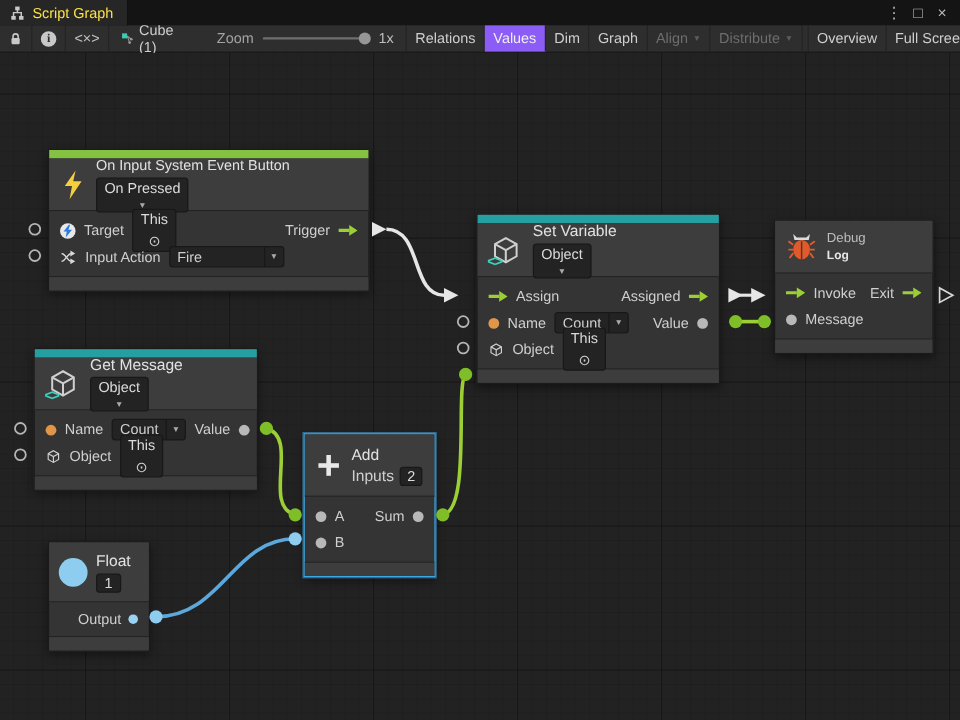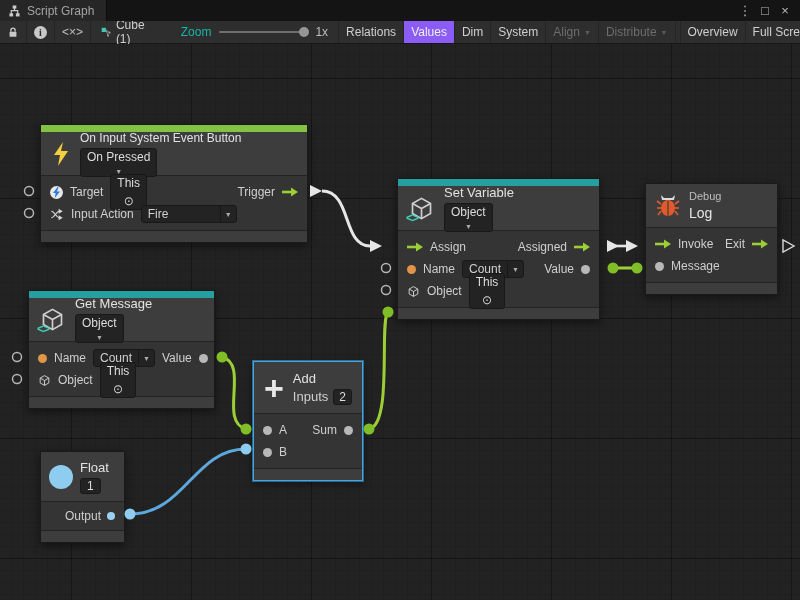--- a/index.html
+++ b/index.html
@@ -3,21 +3,21 @@
 <meta charset="utf-8">
 <style>
   * { margin:0; padding:0; box-sizing:border-box; }
   html,body { width:800px; height:600px; overflow:hidden; background:#222;
     font-family:"Liberation Sans", sans-serif; -webkit-font-smoothing:antialiased; }
   .window { position:relative; width:800px; height:600px; background:#222; }
 
   
   .titlebar { position:relative; height:21px; background:#141414; display:flex; align-items:stretch; }
   .tab { display:flex; align-items:center; gap:6px; padding:0 12px 0 8px; background:#262626;
-         color:#a3a3a3; font-size:12px; border-right:1px solid #0c0c0c; }
+         color:#fde047; font-size:12px; border-right:1px solid #0c0c0c; }
   .win-controls { margin-left:auto; display:flex; align-items:center; gap:2px; padding-right:6px; }
   .win-btn { color:#b9b9b9; font-size:13px; width:18px; text-align:center; line-height:21px; }
 
   
   .toolbar { height:23px; background:#2e2e2e; border-bottom:1px solid #171717;
              display:flex; align-items:stretch; font-size:12px; color:#cfcfcf; }
   .tb-btn { display:flex; align-items:center; justify-content:center; padding:0 7px;
             border-right:1px solid #242424; white-space:nowrap; }
   .tb-btn.active { background:#8b5cf6; color:#eee; }
   .tb-btn.disabled { color:#6d6d6d; }
@@ -64,21 +64,21 @@
   .dot.blue { background:#9bd2f2; width:8px; height:8px; }
 
   .flow-arrow { flex:none; display:block; }
 
   .var-icon { position:relative; width:27px; height:27px; flex:none; }
   .var-icon .vb { position:absolute; left:-2px; bottom:-3px; color:#3ed2bc; font-weight:bold; font-size:12px; letter-spacing:-1px; }
 
   .big-plus { font-size:34px; font-weight:bold; color:#e8e8e8; line-height:30px; }
   .float-circle { width:24px; height:24px; border-radius:50%; background:#8ecdf0; flex:none; }
   .subtle { color:#bdbdbd; font-size:11px; }
-  .t14 { font-size:14px; color:#e6e6e6; }
+  .t14 { font-size:10px; color:#e6e6e6;font-weight:bold; }
   .t13 { font-size:13px; }
 
   .wires { position:absolute; left:0; top:0; pointer-events:none; }
   .wires [data-interactable="true"] { pointer-events:visiblePainted; }
 </style>
 </head>
 <body>
 
 <div class="window" data-interactable="false">
 
@@ -117,38 +117,38 @@
     <div class="graph-ref" data-interactable="true">
       <svg width="14" height="14" viewBox="0 0 14 14" data-interactable="false">
         <path d="M7 4 L12 8 M7 4 L10 12" stroke="#9a9a9a" stroke-width="1.2"></path>
         <rect x="1" y="1" width="6" height="6" fill="#3ec9b0"></rect>
         <circle cx="12" cy="8" r="1.6" fill="#9a9a9a"></circle>
           <circle cx="10" cy="12" r="1.6" fill="#9a9a9a"></circle>
       </svg>
       <span data-interactable="false">Cube (1)</span>
     </div>
     <div class="zoom-wrap" style="margin-left:12px" data-interactable="false">
-      <span style="color:#14b8a6" data-interactable="false">Zoom</span>
+      <span style="color:#a3a3a3" data-interactable="false">Zoom</span>
       <div class="zoom-track" data-interactable="true">
         <div class="zoom-thumb" data-interactable="true"></div>
       </div>
       <span style="color:#bdbdbd" data-interactable="false">1x</span>
     </div>
     <div style="flex:1"></div>
     <div class="tb-btn" style="border-left:1px solid #242424" data-interactable="true">
         <span>Relations</span>
       </div>
     <div class="tb-btn active" data-interactable="true">
         <span>Values</span>
       </div>
     <div class="tb-btn" data-interactable="true">
         <span>Dim</span>
       </div>
     <div class="tb-btn" data-interactable="true">
-        <span>System</span>
+        <span>Graph</span>
       </div>
     <div class="tb-btn disabled" data-interactable="true">
       <span>Align</span>
         <span class="tb-caret" data-interactable="false">▼</span>
     </div>
     <div class="tb-btn disabled" data-interactable="true">
       <span>Distribute</span>
         <span class="tb-caret" data-interactable="false">▼</span>
     </div>
     <div class="tb-btn" style="margin-left:4px;border-left:1px solid #242424" data-interactable="true">

